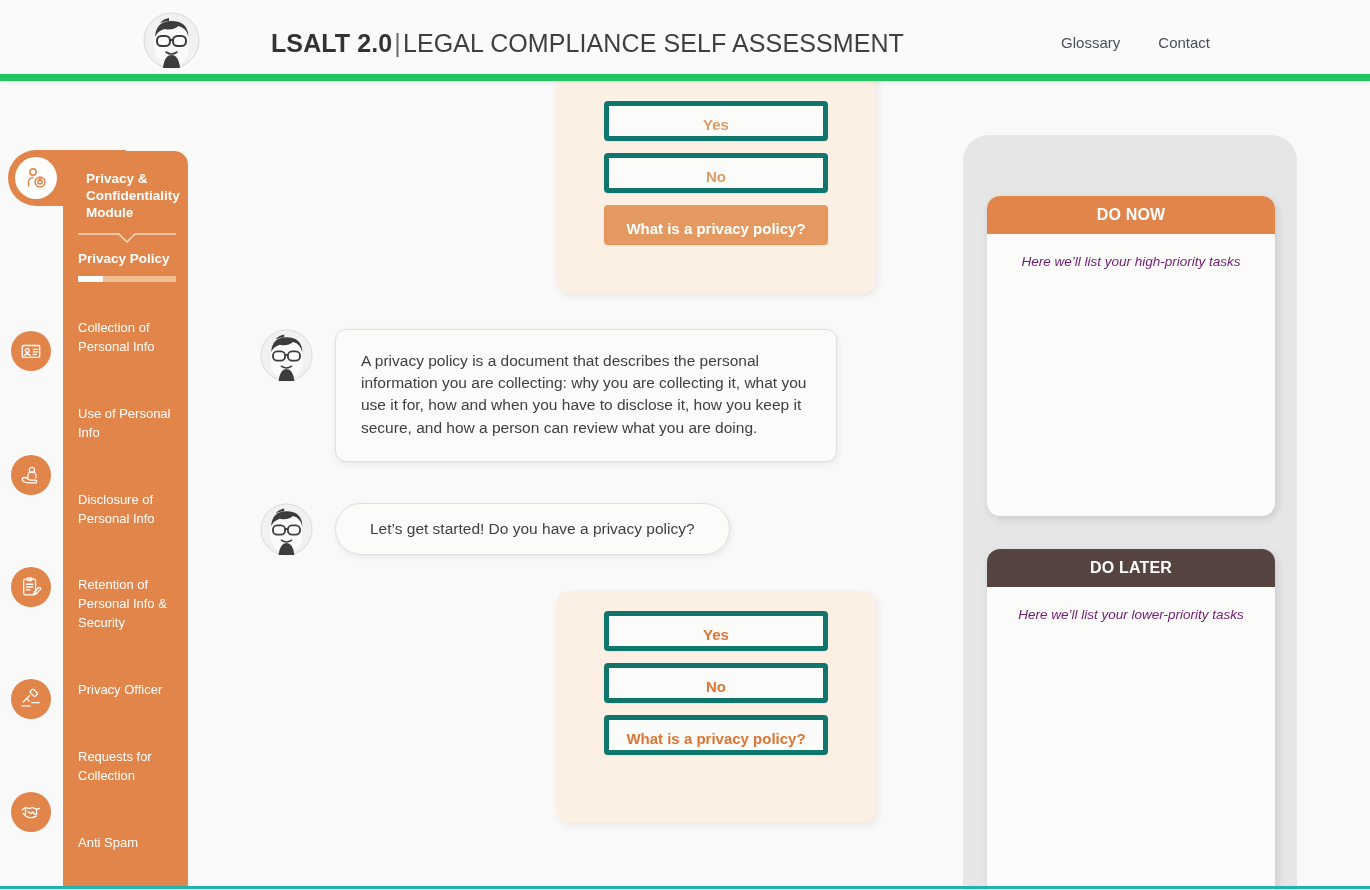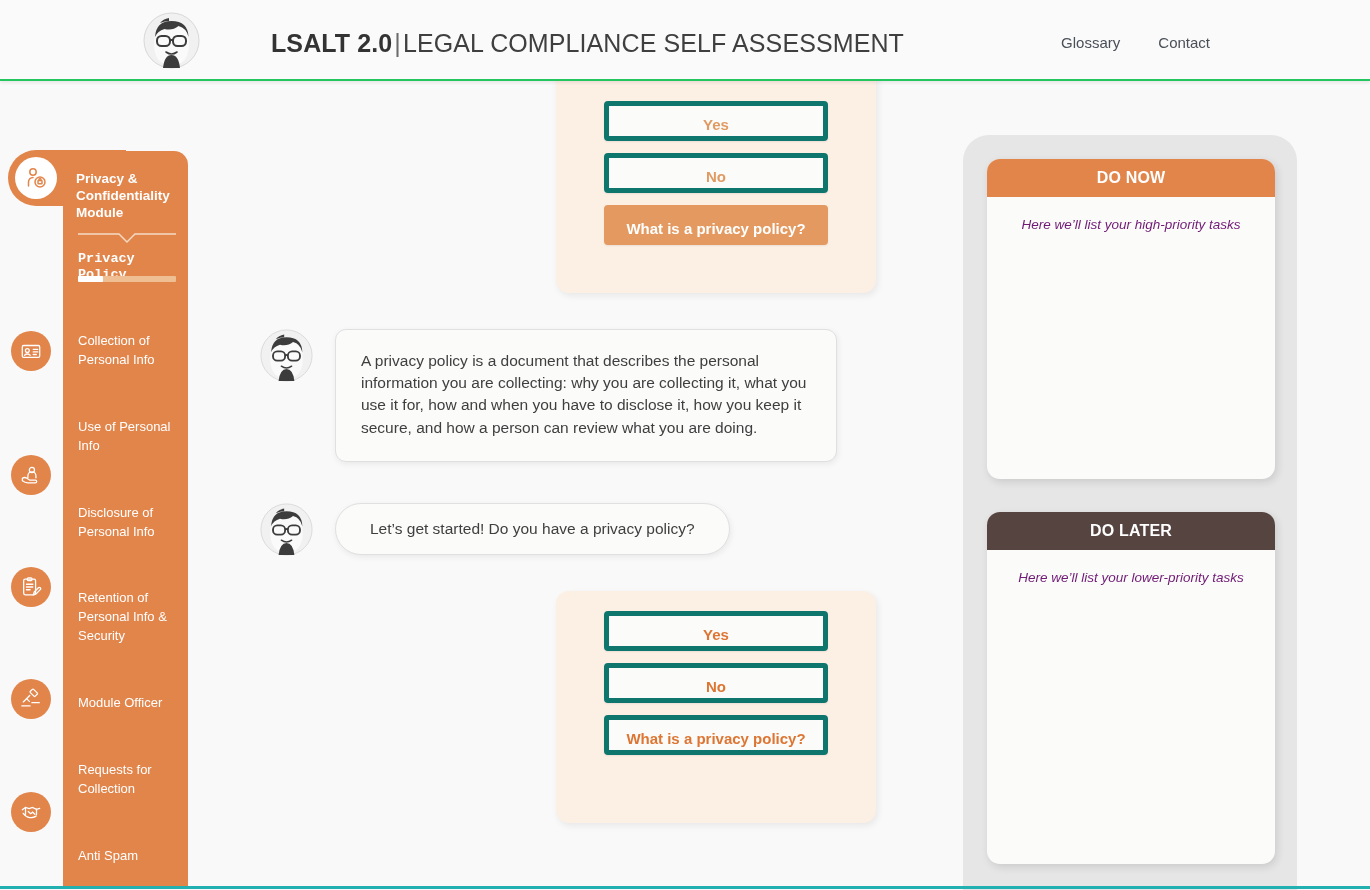--- a/index.html
+++ b/index.html
@@ -11,21 +11,21 @@
     background: #f8f9f8;
     font-family: "Liberation Sans", sans-serif;
   }
 
   
   #header {
     position: absolute;
     top: 0; left: 0;
     width: 1370px; height: 81px;
     background: #f9faf9;
-    border-bottom: 2px solid #22c55e;
+    border-bottom: 7px solid #22c55e;
     box-shadow: 0 2px 3px rgba(0,0,0,0.07);
     z-index: 30;
   }
   #logo-avatar {
     position: absolute;
     left: 143px; top: 12px;
     width: 57px; height: 57px;
   }
   #brand-title {
     position: absolute;
@@ -64,21 +64,21 @@
   #sidebar {
     position: absolute;
     left: 63px; top: 70px;
     width: 125px; height: 735px;
     background: #e2854b;
     border-radius: 14px 14px 0 0;
     z-index: 12;
   }
   .side-head {
     position: absolute;
-    left: 13px; top: 19px;
+    left: 23px; top: 19px;
     width: 100px;
     font-size: 13.5px;
     font-weight: bold;
     line-height: 17px;
     color: #ffffff;
   }
   .side-divider {
     position: absolute;
     left: 15px; top: 81px;
     width: 98px; height: 12px;
@@ -86,21 +86,20 @@
   .side-divider svg { display: block; }
 
   .side-current {
     position: absolute;
     left: 15px; top: 100px;
     width: 110px;
     font-size: 13.5px;
     font-weight: bold;
     color: #ffffff;
     line-height: 16px;
-    font-family: Liberation Mono, monospace;
   }
   #progress-track {
     position: absolute;
     left: 15px; top: 125px;
     width: 98px; height: 6px;
     background: #efbe92;
     border-radius: 1px;
   }
   #progress-fill {
     height: 6px;
@@ -108,21 +107,20 @@
     border-radius: 1px;
   }
 
   .side-item {
     position: absolute;
     left: 15px;
     width: 105px;
     font-size: 13px;
     line-height: 19px;
     color: #ffffff;
-    margin-top: 13px;
   }
 
   
   .side-icon {
     position: absolute;
     left: 11px;
     width: 40px; height: 40px;
     border-radius: 50%;
     background: #e2854b;
     display: flex;
@@ -232,20 +230,21 @@
     border-radius: 26px;
   }
   .task-card {
     position: absolute;
     left: 24px;
     width: 288px;
     background: #fbfbfa;
     border-radius: 13px;
     box-shadow: 2px 3px 8px rgba(0,0,0,0.12);
     overflow: hidden;
+    margin-top: 37px;
   }
   .task-card-header {
     height: 38px;
     line-height: 38px;
     text-align: center;
     font-size: 16px;
     font-weight: bold;
     letter-spacing: 0.2px;
     color: #ffffff;
   }
@@ -310,21 +309,21 @@
     <div class="side-current">Privacy Policy</div>
 
     <div id="progress-track">
       <div id="progress-fill" style="width:25%"></div>
     </div>
 
     <div class="side-item" style="top:167px">Collection of Personal Info</div>
     <div class="side-item" style="top:253px">Use of Personal Info</div>
     <div class="side-item" style="top:339px">Disclosure of Personal Info</div>
     <div class="side-item" style="top:424px">Retention of Personal Info &amp; Security</div>
-    <div class="side-item" style="top:529px">Module Officer</div>
+    <div class="side-item" style="top:529px">Privacy Officer</div>
     <div class="side-item" style="top:596px">Requests for Collection</div>
     <div class="side-item" style="top:682px">Anti Spam</div>
   </div>
 
   <div class="side-icon active">
     <div class="badge-circle">
       <svg width="24" height="24" viewBox="0 0 24 24" fill="none" stroke="#e2854b" stroke-width="1.5" stroke-linecap="round">
         <circle cx="9" cy="6" r="3.2"></circle>
         <path d="M4.5 20 v-4 a4.5 4.5 0 0 1 4.5-4.5"></path>
         <circle cx="16" cy="16" r="5"></circle>

